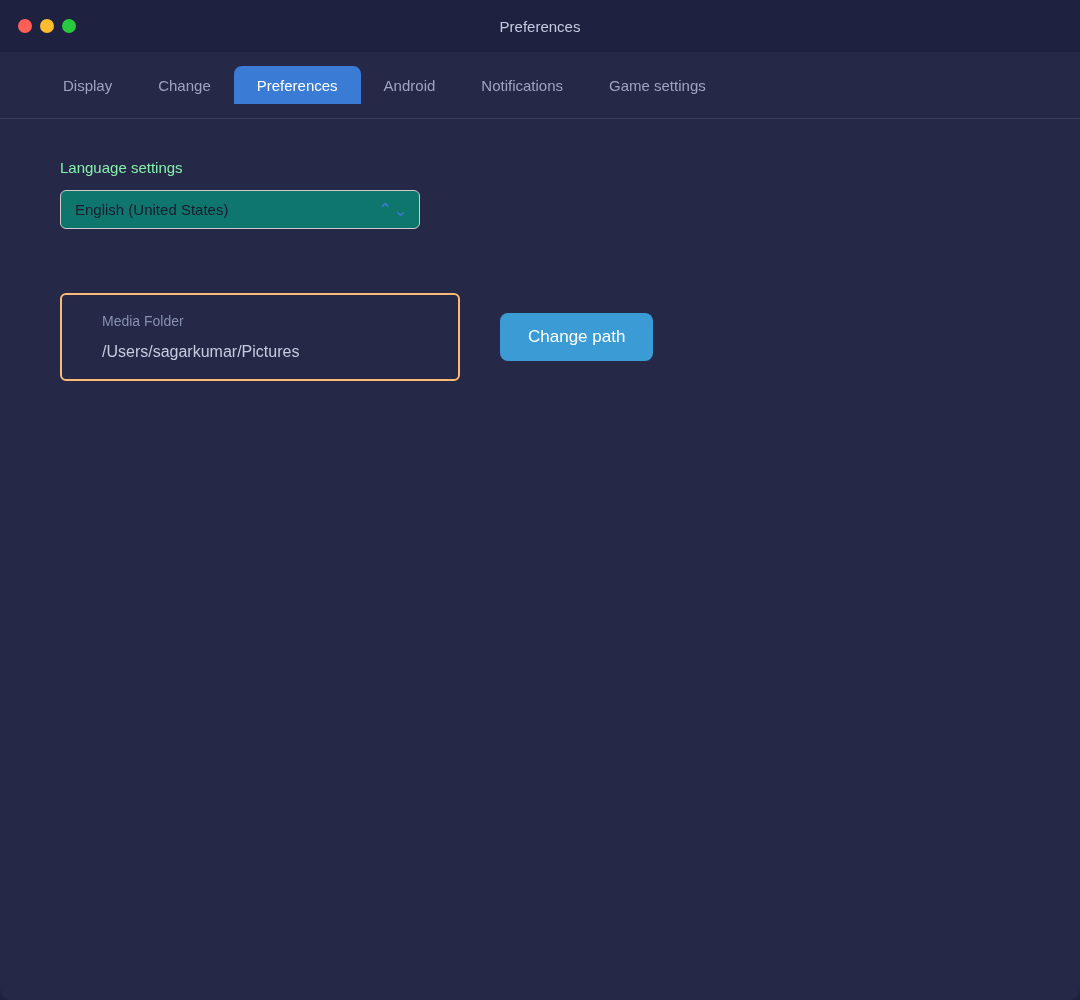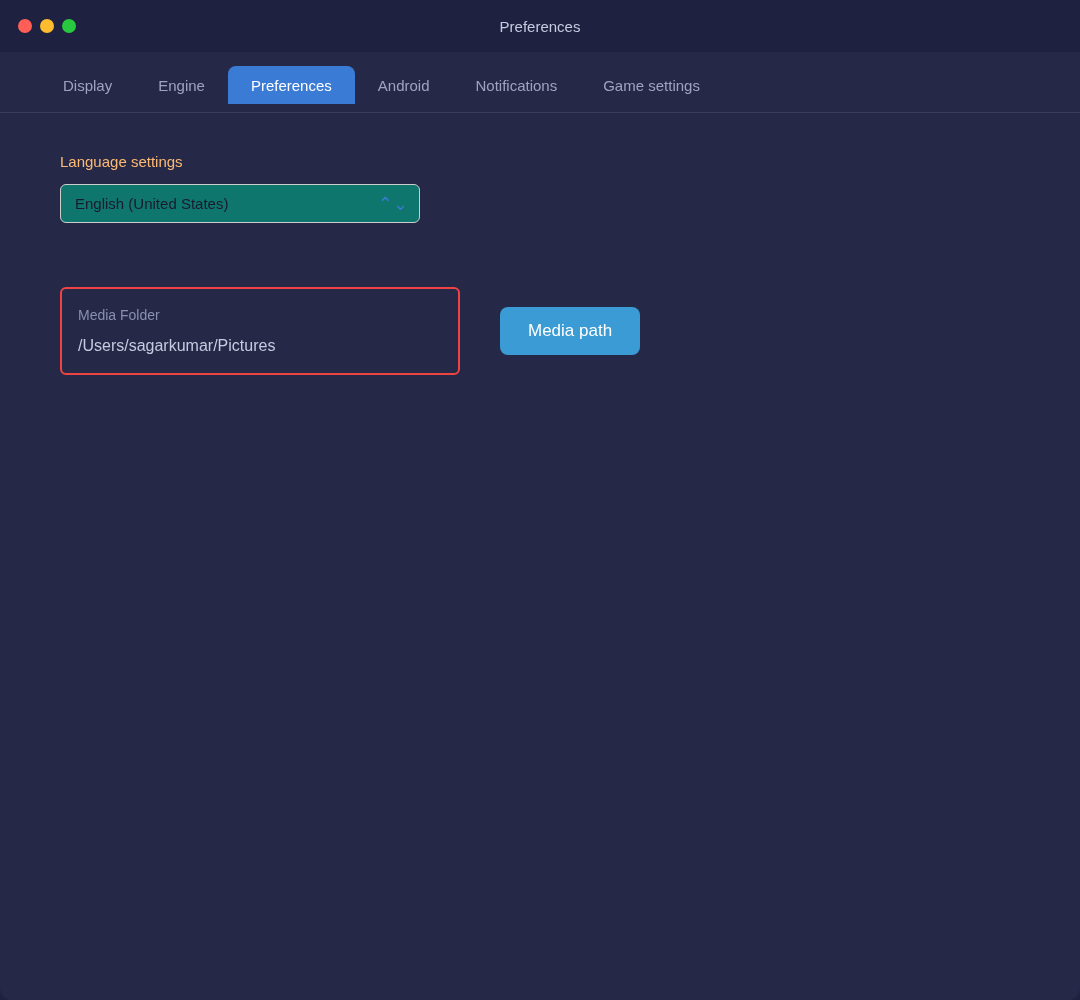--- a/index.html
+++ b/index.html
@@ -56,21 +56,21 @@
       position: absolute;
       left: 50%;
       transform: translateX(-50%);
       color: #c8cae0;
       font-size: 15px;
       font-weight: 500;
     }
 
     .tabs-bar {
       background: #252847;
-      padding: 14px 40px 8px 40px;
+      padding: 14px 40px 14px 40px;
       display: flex;
       gap: 0;
       flex-shrink: 0;
       border-bottom: 1px solid #3a3d5c;
     }
 
     .tab {
       padding: 10px 22px;
       border-radius: 8px 8px 0 0;
       font-size: 15px;
@@ -89,21 +89,21 @@
       border-color: transparent;
     }
 
     .content {
       flex: 1;
       padding: 40px 60px;
       overflow-y: auto;
     }
 
     .section-label {
-      color: #fdba74;
+      color: #86efac;
       font-size: 15px;
       margin-bottom: 14px;
       font-weight: 400;
     }
 
     .language-select-wrapper {
       position: relative;
       display: inline-block;
       margin-bottom: 36px;
     }
@@ -176,23 +176,23 @@
     }
 
     .media-folder-section {
       display: flex;
       align-items: center;
       gap: 40px;
       margin-top: 28px;
     }
 
     .media-folder-box {
-      border: 2px solid #ef4444;
+      border: 2px solid #fdba74;
       border-radius: 6px;
-      padding: 18px 16px;
+      padding: 18px 40px;
       min-width: 400px;
       max-width: 480px;
     }
 
     .media-folder-title {
       color: #8890b0;
       font-size: 14px;
       margin-bottom: 14px;
     }
 
@@ -224,21 +224,21 @@
     <div class="traffic-lights">
       <div class="traffic-light close"></div>
       <div class="traffic-light minimize"></div>
       <div class="traffic-light maximize"></div>
     </div>
     <span class="titlebar-title">Preferences</span>
   </div>
 
   <div class="tabs-bar">
     <div class="tab">Display</div>
-    <div class="tab">Engine</div>
+    <div class="tab">Change</div>
     <div class="tab active">Preferences</div>
     <div class="tab">Android</div>
     <div class="tab">Notifications</div>
     <div class="tab">Game settings</div>
   </div>
 
   <div class="content">
 
     <div>
       <div class="section-label">Language settings</div>
@@ -255,17 +255,17 @@
         <span class="select-arrows">⌃⌄</span>
       </div>
     </div>
 
 
     <div class="media-folder-section">
       <div class="media-folder-box">
         <div class="media-folder-title">Media Folder</div>
         <div class="media-folder-path">/Users/sagarkumar/Pictures</div>
       </div>
-      <button class="change-path-btn">Media path</button>
+      <button class="change-path-btn">Change path</button>
     </div>
 
   </div>
 </div>
 
 </body></html>

